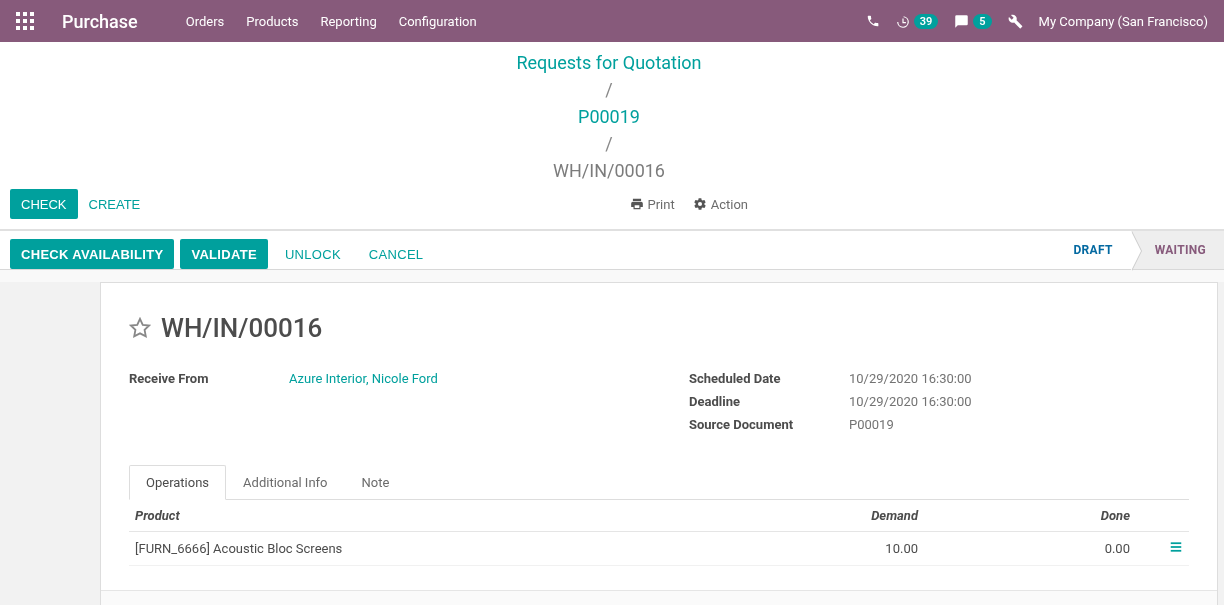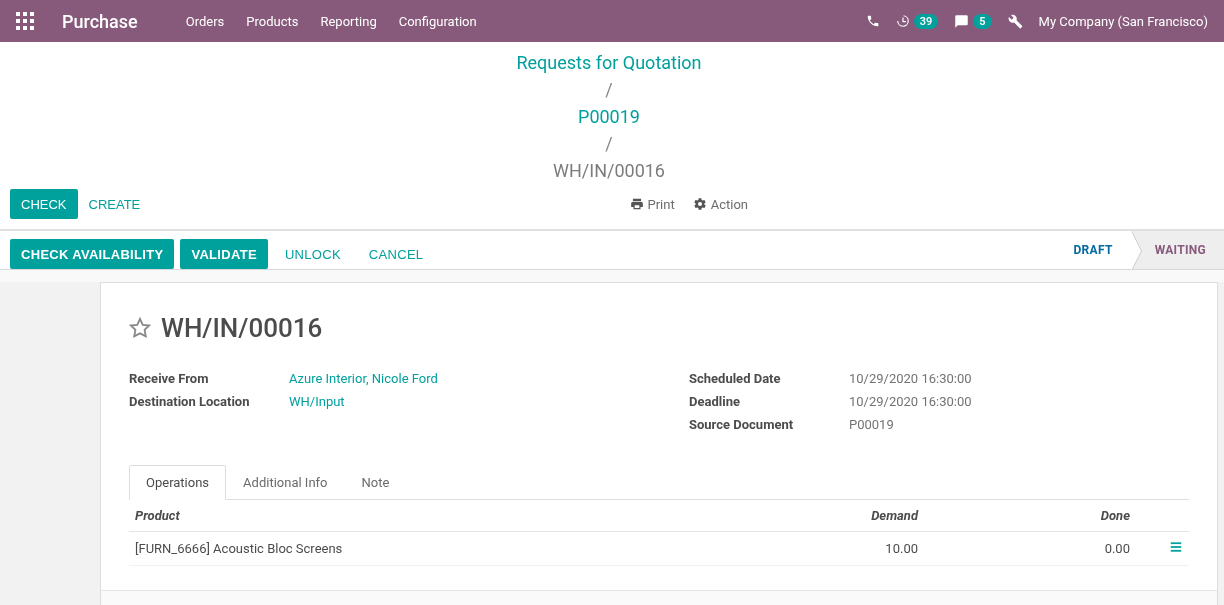--- a/index.html
+++ b/index.html
@@ -6,21 +6,21 @@
   body { font-family: -apple-system, BlinkMacSystemFont, "Segoe UI", Roboto, Helvetica, Arial, sans-serif; font-size: 13px; color: #4c4c4c; background: #f9f9f9; width: 1224px; }
 
   
   .navbar { background: #875a7b; color: #fff; height: 42px; display: flex; align-items: center; padding: 0 16px; }
   .apps-icon { width: 18px; height: 18px; display:inline-block; margin-right: 28px; cursor:pointer; }
   .apps-icon svg { display:block; }
   .brand { font-size: 18px; font-weight: 500; margin-right: 48px; }
   .nav-menu { display: flex; gap: 22px; font-size: 13px; }
   .nav-menu span { cursor: pointer; }
   .nav-right { margin-left: auto; display: flex; align-items: center; gap: 16px; font-size: 13px; }
-  .nav-ico { display: inline-flex; align-items: flex-start; cursor:pointer; }
+  .nav-ico { display: inline-flex; align-items: flex-end; cursor:pointer; }
   .badge { background: #00a09d; color: #fff; border-radius: 10px; font-size: 11px; padding: 1px 6px; margin-left: 4px; font-weight:600; }
   .company { cursor:pointer; }
 
   
   .control-panel { background: #fff; border-bottom: 1px solid #e0e0e0; }
   .cp-top { padding: 10px 16px 4px 10px; }
   .breadcrumb { font-size: 18px; color: #7c7c7c; display:flex; align-items:center; flex-wrap:wrap; gap:6px;flex-direction:column; }
   .breadcrumb .bc-link { color: #00a09d; cursor:pointer; }
   .breadcrumb .sep { color: #888; }
   .breadcrumb .bc-active { color: #7c7c7c; }
@@ -177,24 +177,20 @@
           </svg>
       </span>
       <span class="record-title">WH/IN/00016</span>
     </div>
 
     <div class="fields-grid">
       <div class="fcol">
         <div class="frow">
           <span class="flabel">Receive From</span>
           <span class="fval link">Azure Interior, Nicole Ford</span>
-        </div>
-        <div class="frow">
-          <span class="flabel">Destination Location</span>
-          <span class="fval link">WH/Input</span>
         </div>
       </div>
       <div class="fcol">
         <div class="frow">
           <span class="flabel">Scheduled Date</span>
           <span class="fval">10/29/2020 16:30:00</span>
         </div>
         <div class="frow">
           <span class="flabel">Deadline</span>
           <span class="fval">10/29/2020 16:30:00</span>

